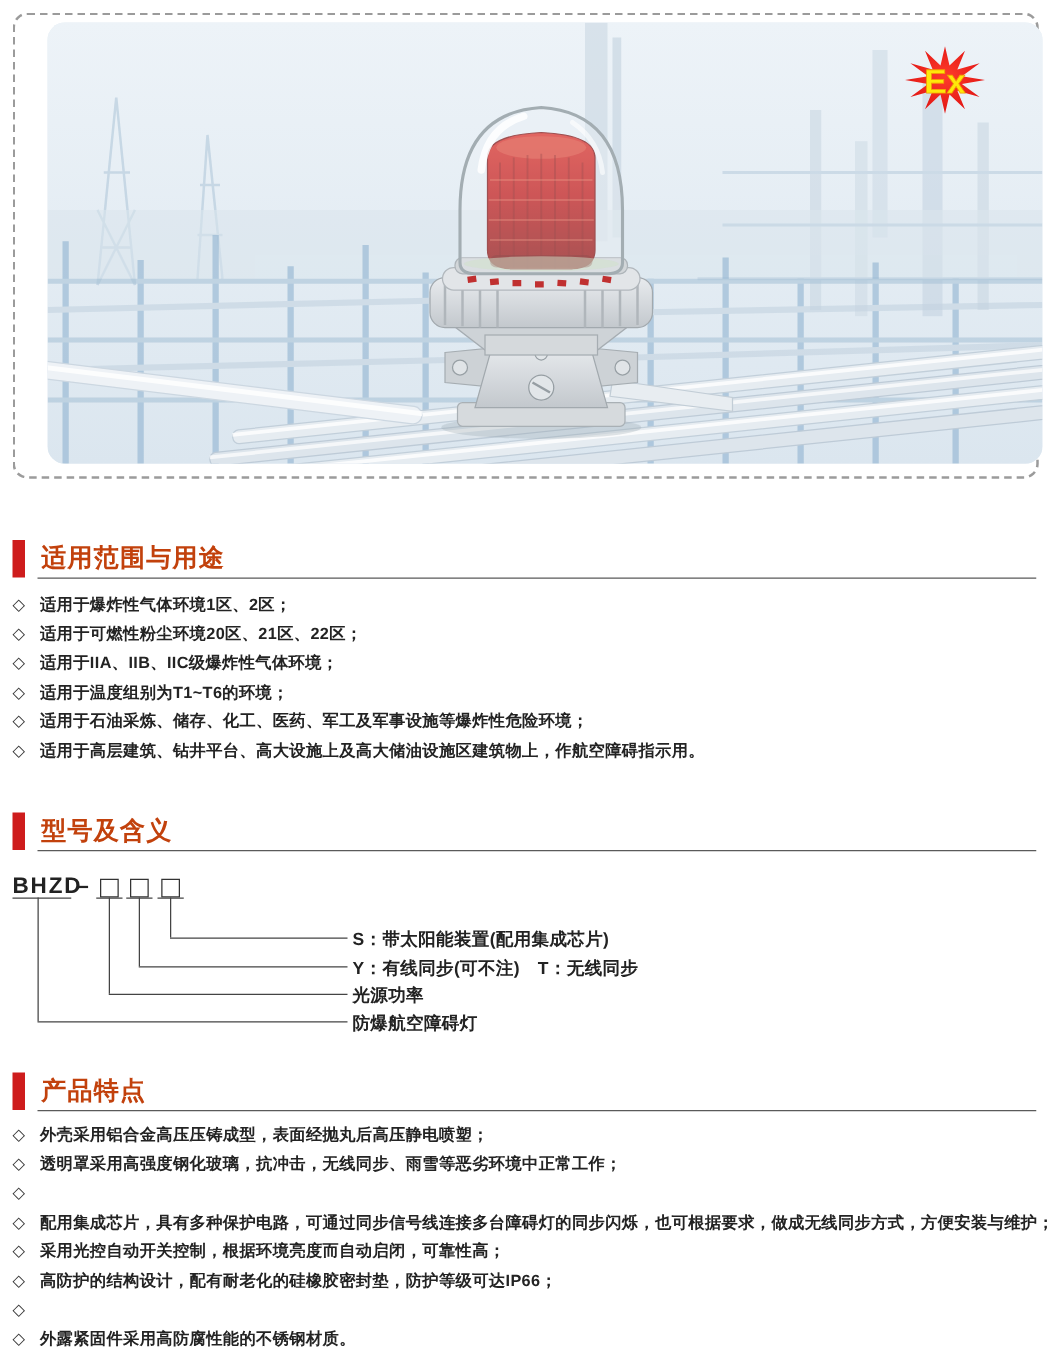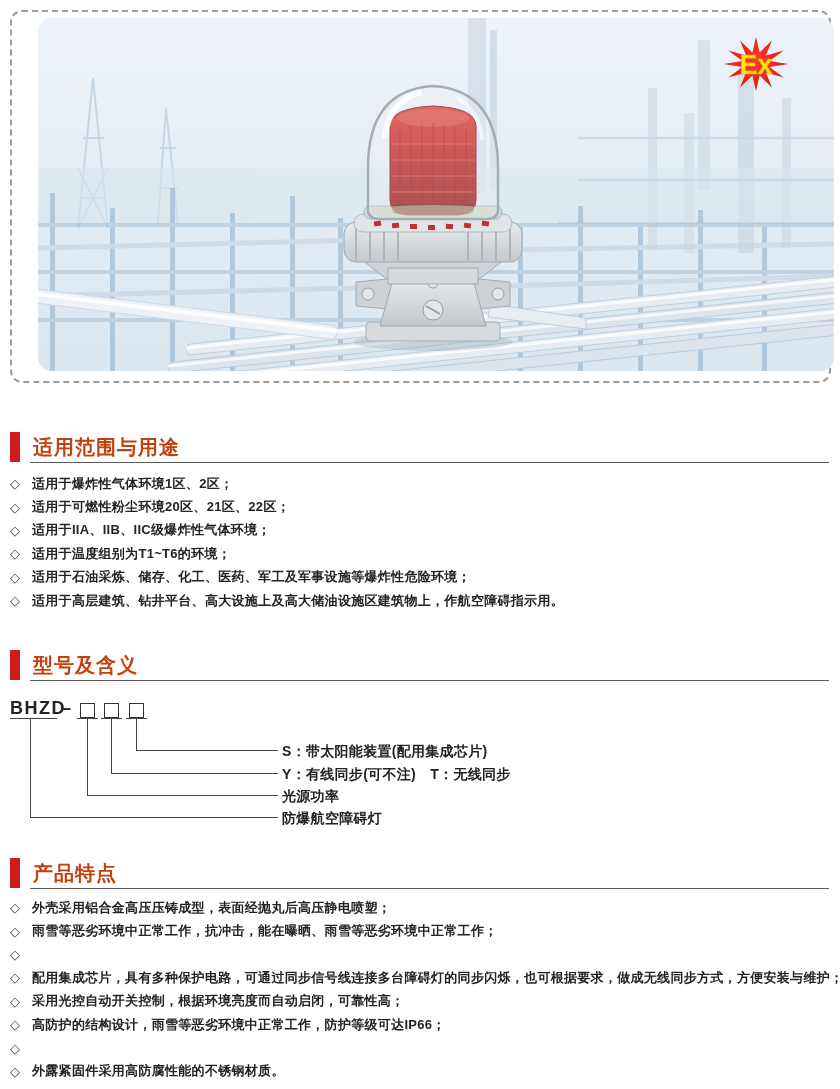--- a/index.html
+++ b/index.html
@@ -285,36 +285,36 @@
     <h2 class="sec-title">产品特点</h2>
     <span class="sec-rule"></span>
   </div>
   <ul class="blist" style="top:896px;">
     <li>
         <span class="dm">◇</span>
         <span class="btxt">外壳采用铝合金高压压铸成型，表面经抛丸后高压静电喷塑；</span>
       </li>
     <li>
         <span class="dm">◇</span>
-        <span class="btxt">雨雪等恶劣环境中正常工作，抗冲击，能在曝晒、雨雪等恶劣环境中正常工作；</span>
+        <span class="btxt">透明罩采用高强度钢化玻璃，抗冲击，无线同步、雨雪等恶劣环境中正常工作；</span>
       </li>
     <li>
         <span class="dm">◇</span>
       </li>
     <li>
         <span class="dm">◇</span>
         <span class="btxt">配用集成芯片，具有多种保护电路，可通过同步信号线连接多台障碍灯的同步闪烁，也可根据要求，做成无线同步方式，方便安装与维护；</span>
       </li>
     <li>
         <span class="dm">◇</span>
         <span class="btxt">采用光控自动开关控制，根据环境亮度而自动启闭，可靠性高；</span>
       </li>
     <li>
         <span class="dm">◇</span>
-        <span class="btxt">高防护的结构设计，雨雪等恶劣环境中正常工作，防护等级可达IP66；</span>
+        <span class="btxt">高防护的结构设计，配有耐老化的硅橡胶密封垫，防护等级可达IP66；</span>
       </li>
     <li>
         <span class="dm">◇</span>
       </li>
     <li>
         <span class="dm">◇</span>
         <span class="btxt">外露紧固件采用高防腐性能的不锈钢材质。</span>
       </li>
   </ul>
 

